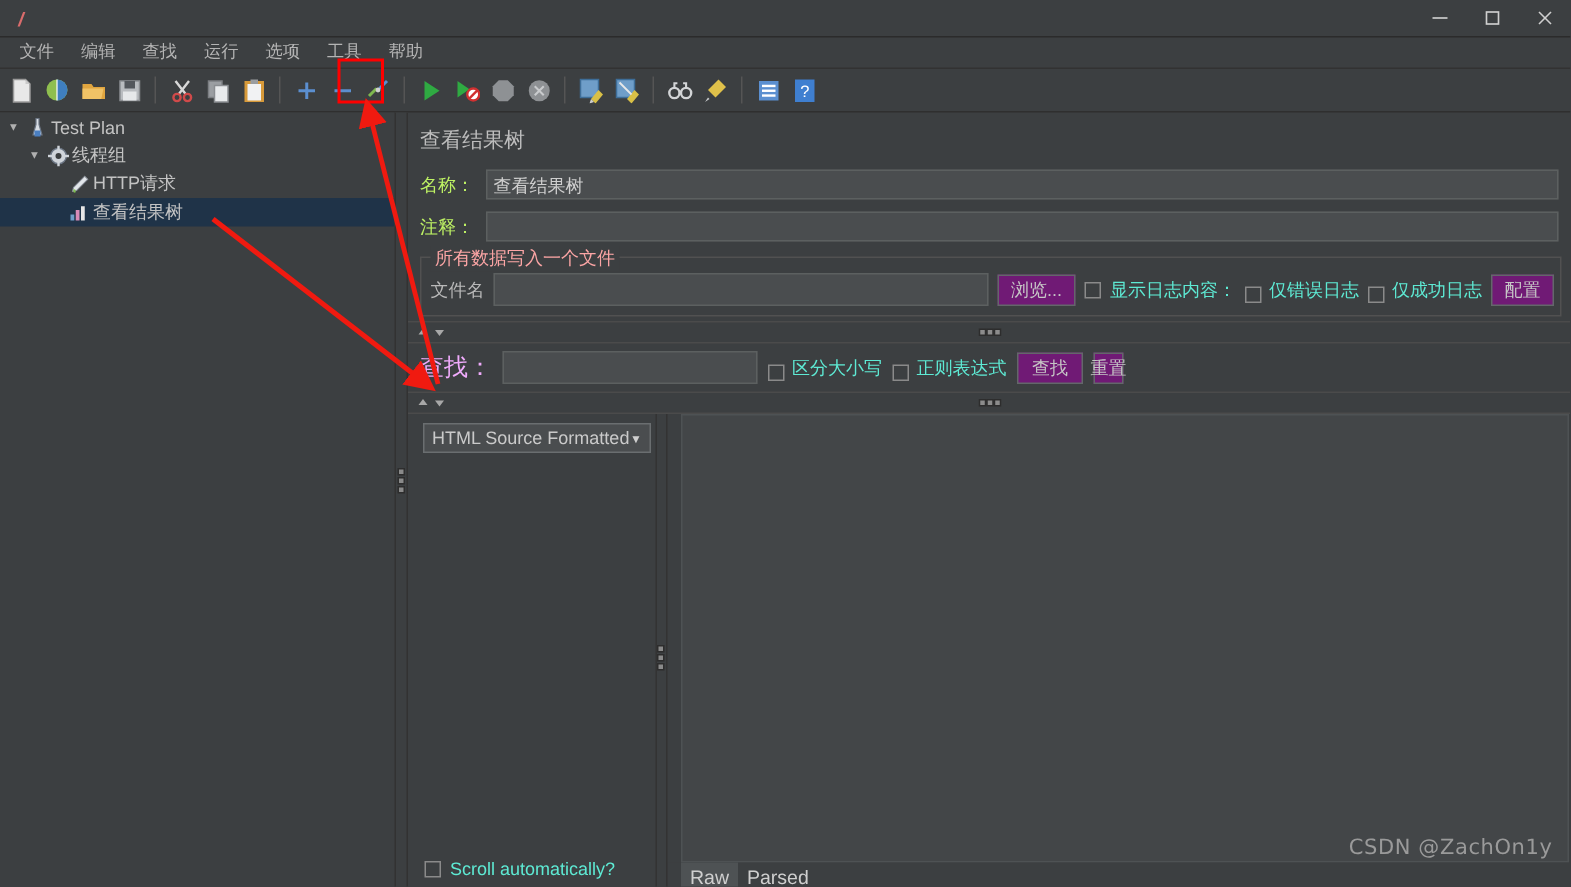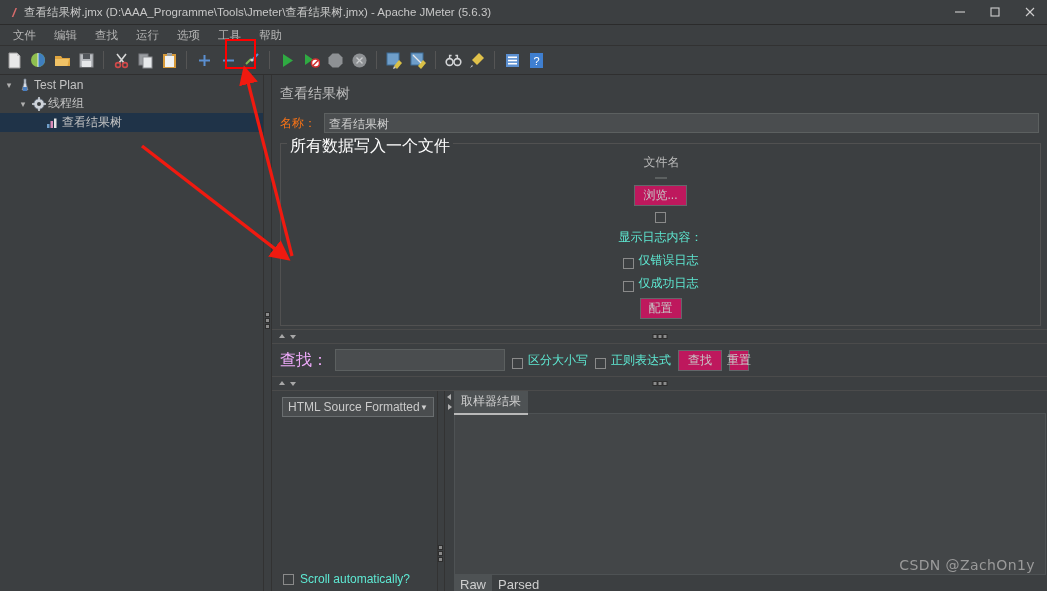--- a/index.html
+++ b/index.html
@@ -46,34 +46,34 @@
   .right-pane{flex:1;background:#3c3f41;display:flex;flex-direction:column;overflow:hidden;}
   
   .tree-row{height:19px;display:flex;align-items:center;padding-left:2px;font-size:12px;color:#c3c3c3;}
   .tree-row.sel{background:#1f3348;}
   .tw{width:14px;display:flex;align-items:center;justify-content:center;color:#b0b0b0;font-size:9px;}
   .ticon{width:18px;display:flex;align-items:center;justify-content:center;}
   .tlabel{white-space:nowrap;}
   
   .panel-title{font-size:14px;color:#bdbdbd;padding:10px 0 8px 8px;}
   .frow{display:flex;align-items:center;padding:2px 8px 2px 8px;}
-  .flabel{width:44px;font-size:12px;color:#f97316;white-space:nowrap;}
+  .flabel{width:44px;font-size:12px;color:#bef264;white-space:nowrap;}
   .finput{
     flex:1;height:20px;background:#4a4d4f;border:1px solid #5c6060;color:#cfcfcf;
     font-size:12px;line-height:20px;padding:0 4px;box-sizing:border-box;overflow:hidden;white-space:nowrap;
   }
   
   .groupbox{margin:8px 6px 0 8px;border:1px solid #515151;position:relative;padding:10px 4px 6px 4px;}
   .group-legend{position:absolute;top:-8px;left:6px;background:#3c3f41;padding:0 3px;
-    font-size:16px;color:#ffffff;white-space:nowrap;}
-  .fileline{display:flex;align-items:center;gap:6px;flex-direction:column;}
+    font-size:12px;color:#fca5a5;white-space:nowrap;}
+  .fileline{display:flex;align-items:center;gap:6px;}
   .fl-label{font-size:12px;color:#b9b9b9;white-space:nowrap;padding-left:2px;}
   .fl-input{flex:1;height:20px;background:#4a4d4f;border:1px solid #5c6060;min-width:10px;}
   .btn{
-    background:#be185d;border:1px solid #63676a;color:#c6c6c6;font-size:12px;
+    background:#701a75;border:1px solid #63676a;color:#c6c6c6;font-size:12px;
     height:21px;padding:0 8px;box-sizing:border-box;white-space:nowrap;
     display:flex;align-items:center;justify-content:center;
     font-family:"Liberation Sans","DejaVu Sans",sans-serif;
   }
   .cbx{width:11px;height:11px;border:1px solid #8a8a8a;background:#3c3f41;box-sizing:border-box;
     display:inline-block;flex:none;}
   .cbl{font-size:12px;color:#5eead4;white-space:nowrap;}
   .cbgrp{display:flex;align-items:flex-end;gap:5px;}
   
   .cstrip{height:13px;background:#3c3f41;border-top:1px solid #4b4b4b;border-bottom:1px solid #4b4b4b;
@@ -113,21 +113,20 @@
   
   .anno{position:absolute;left:0;top:0;pointer-events:none;}
   .watermark{position:absolute;right:12px;bottom:18px;color:#9a9a9a;font-size:14px;
     font-family:"DejaVu Sans",sans-serif;letter-spacing:.4px;}
 </style>
 </head>
 <body>
 
 <div class="titlebar">
   <div class="title-ico">/</div>
-  <div class="title-text">查看结果树.jmx (D:\AAA_Programme\Tools\Jmeter\查看结果树.jmx) - Apache JMeter (5.6.3)</div>
   <div class="winbtns">
     <div class="winbtn">
       <svg width="12" height="12" viewBox="0 0 12 12">
           <line x1="1" y1="6" x2="11" y2="6" stroke="#cfcfcf" stroke-width="1.1"></line>
         </svg>
     </div>
     <div class="winbtn">
       <svg width="12" height="12" viewBox="0 0 12 12">
           <rect x="2" y="2" width="8" height="8" fill="none" stroke="#cfcfcf" stroke-width="1.1"></rect>
         </svg>
@@ -309,20 +308,30 @@
             <g fill="#cfd4da">
               <rect x="6.2" y="0" width="1.6" height="3"></rect>
               <rect x="6.2" y="11" width="1.6" height="3"></rect>
               <rect x="0" y="6.2" width="3" height="1.6"></rect>
               <rect x="11" y="6.2" width="3" height="1.6"></rect>
             </g>
           </svg>
       </span>
       <span class="tlabel">线程组</span>
     </div>
+    <div class="tree-row" style="padding-left:30px;">
+      <span class="tw"></span>
+      <span class="ticon">
+        <svg width="14" height="14" viewBox="0 0 14 14">
+            <path d="M10.5 1.5l2 2-7.5 7.5-2.6.6.6-2.6z" fill="#e2e6ea" stroke="#8b9199" stroke-width=".7"></path>
+            <path d="M3 11.5l1.3-.3" stroke="#7fbf4f" stroke-width="2"></path>
+          </svg>
+      </span>
+      <span class="tlabel">HTTP请求</span>
+    </div>
     <div class="tree-row sel" style="padding-left:30px;">
       <span class="tw"></span>
       <span class="ticon">
         <svg width="14" height="14" viewBox="0 0 14 14">
             <rect x="1" y="8" width="2.5" height="4" fill="#6f9ec9"></rect>
             <rect x="4.5" y="5" width="2.5" height="7" fill="#d88bb8"></rect>
             <rect x="8" y="2.5" width="2.5" height="9.5" fill="#e6e6e6"></rect>
           </svg>
       </span>
       <span class="tlabel">查看结果树</span>
@@ -339,20 +348,24 @@
 
   <div class="right-pane">
 
     <div class="panel-title">查看结果树</div>
 
     <div class="frow">
       <div class="flabel">名称：</div>
       <div class="finput">查看结果树</div>
     </div>
 
+    <div class="frow" style="padding-top:6px;">
+      <div class="flabel">注释：</div>
+      <div class="finput"></div>
+    </div>
 
     <div class="groupbox">
       <div class="group-legend">所有数据写入一个文件</div>
       <div class="fileline">
         <span class="fl-label">文件名</span>
         <span class="fl-input"></span>
         <span class="btn">浏览...</span>
         <span class="cbx"></span>
         <span class="cbl">显示日志内容：</span>
         <span class="cbgrp">
@@ -429,31 +442,20 @@
 
       <div class="inner-div">
         <div class="dots">
             <i></i>
             <i></i>
             <i></i>
           </div>
       </div>
 
       <div class="right-low">
-        <div class="tabstrip">
-          <div class="tabarrows">
-            <svg width="7" height="6" viewBox="0 0 7 6">
-                <path d="M5 0L1 3l4 3z" fill="#b0b0b0"></path>
-              </svg>
-            <svg width="7" height="6" viewBox="0 0 7 6">
-                <path d="M2 0l4 3-4 3z" fill="#b0b0b0"></path>
-              </svg>
-          </div>
-          <div class="tab">取样器结果</div>
-        </div>
         <div class="resultbox"></div>
         <div class="bottabs">
           <div class="btab active">Raw</div>
           <div class="btab">Parsed</div>
         </div>
       </div>
 
     </div>
   </div>
 </div>

